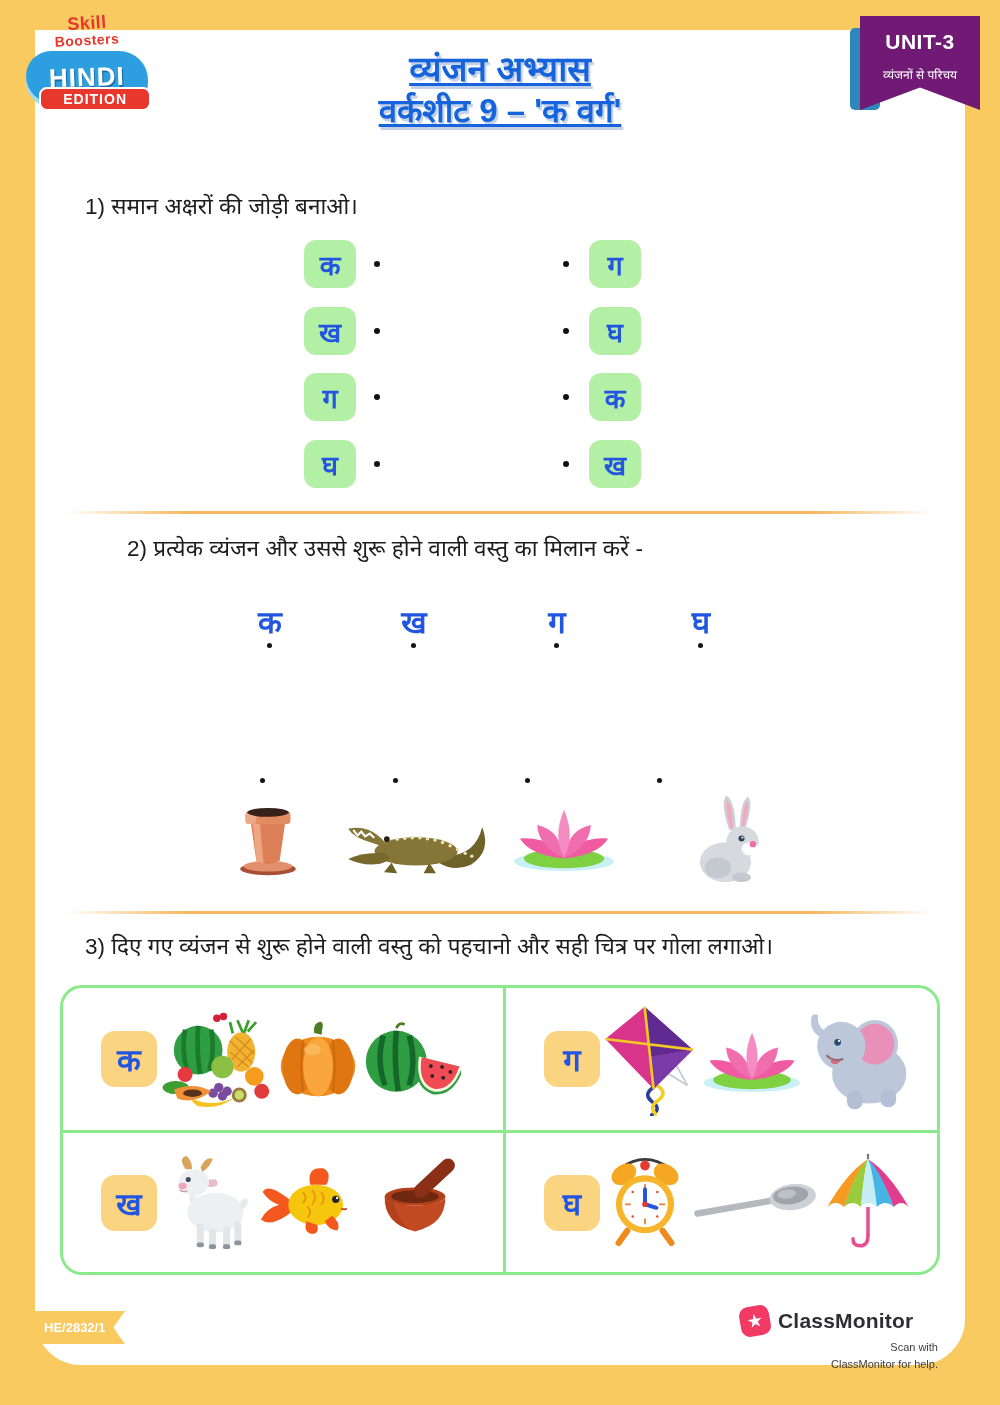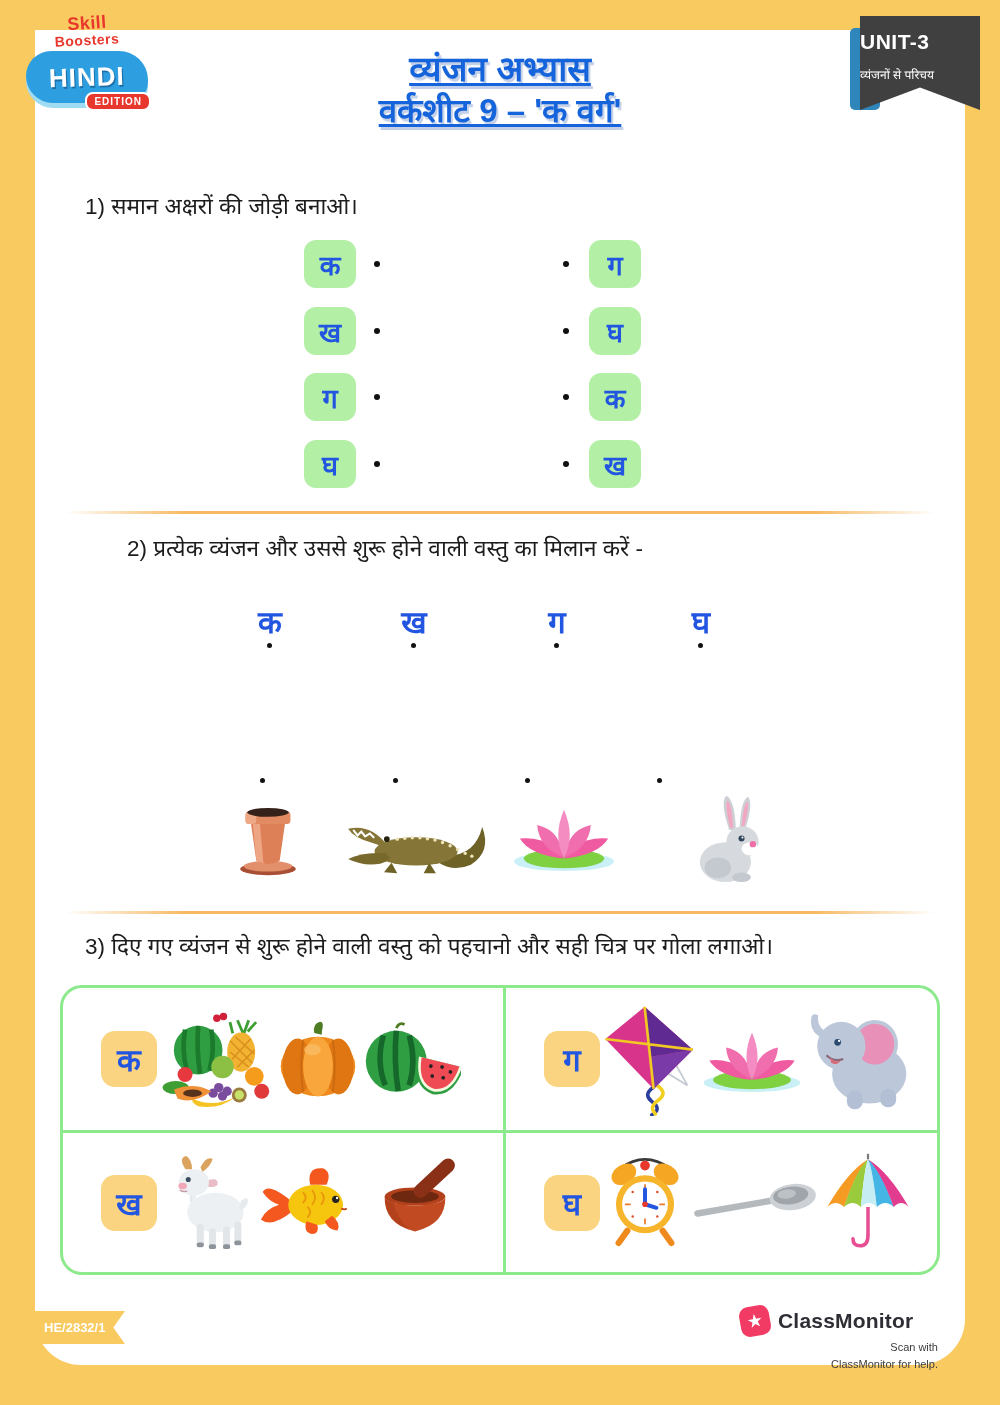--- a/index.html
+++ b/index.html
@@ -8,33 +8,33 @@
   .abs { position:absolute; }
   .sheet { position:absolute; left:35px; top:30px; width:930px; height:1335px; background:#ffffff; border-radius:0 0 46px 46px; }
 
   
   .logo { left:26px; top:13px; width:122px; text-align:center; z-index:5; }
   .logo-skill { color:#E8382D; font-weight:bold; font-size:18px; transform:rotate(-4deg); letter-spacing:.5px; }
   .logo-boosters { color:#E8382D; font-weight:bold; font-size:14px; transform:rotate(-3deg); margin-top:-2px; letter-spacing:.5px; }
   .logo-blob { position:relative; margin-top:3px; background:#2D9FE0; border-radius:26px 30px 22px 28px; height:52px;
                display:flex; align-items:center; justify-content:center; box-shadow:0 5px 0 #9fdcf2; }
   .logo-hindi { color:#fff; font-weight:bold; font-size:26px; letter-spacing:1px; text-shadow:1px 2px 0 #1b6fa8; transform:rotate(-2deg); }
-  .logo-edition { position:absolute; right:-3px; bottom:-8px; background:#E8382D; color:#fff; font-size:10px; font-weight:bold;
-                  padding:2px 7px; border:2px solid #fff; border-radius:8px; letter-spacing:1px; }
+  .logo-edition { position:absolute; right:-3px; bottom:-8px; background:#E8382D; color:#fff; font-size:14px; font-weight:bold;
+                  padding:2px 22px; border:2px solid #fff; border-radius:8px; letter-spacing:1px; }
 
   
   .title { left:250px; top:48px; width:500px; text-align:center; color:#1664DB; font-weight:bold; z-index:4;text-decoration:underline; }
   .title-l1 { font-size:35px; line-height:1.2; text-shadow:2px 3px 1px #c3d0e8; }
   .title-l2 { font-size:33px; line-height:1.25; text-shadow:2px 3px 1px #c3d0e8; }
 
   
   .unit-badge { left:850px; top:16px; width:130px; height:94px; z-index:5; }
   .unit-fold { position:absolute; left:0; top:12px; width:30px; height:82px; background:#2E86BB; border-radius:5px; }
-  .unit-ribbon { position:absolute; left:10px; top:0; width:120px; height:94px; background:#404040;
-                 clip-path:polygon(0 0,100% 0,100% 100%,50% 76%,0 100%); padding-top:14px; text-align:left; }
+  .unit-ribbon { position:absolute; left:10px; top:0; width:120px; height:94px; background:#701a75;
+                 clip-path:polygon(0 0,100% 0,100% 100%,50% 76%,0 100%); padding-top:14px; text-align:center; }
   .unit-title { color:#fff; font-weight:bold; font-size:21px; letter-spacing:.5px; }
   .unit-sub { color:#fff; font-size:12px; margin-top:12px; }
 
   .q-heading { font-size:22.5px; color:#1c1c1c; z-index:3; }
 
   
   .match-box { position:absolute; width:52px; height:48px; background:#B3F0A6; border-radius:12px;
                display:flex; align-items:center; justify-content:center;
                color:#2356E0; font-size:27px; font-weight:bold; }
   .dot { position:absolute; width:6px; height:6px; background:#111; border-radius:50%; }

